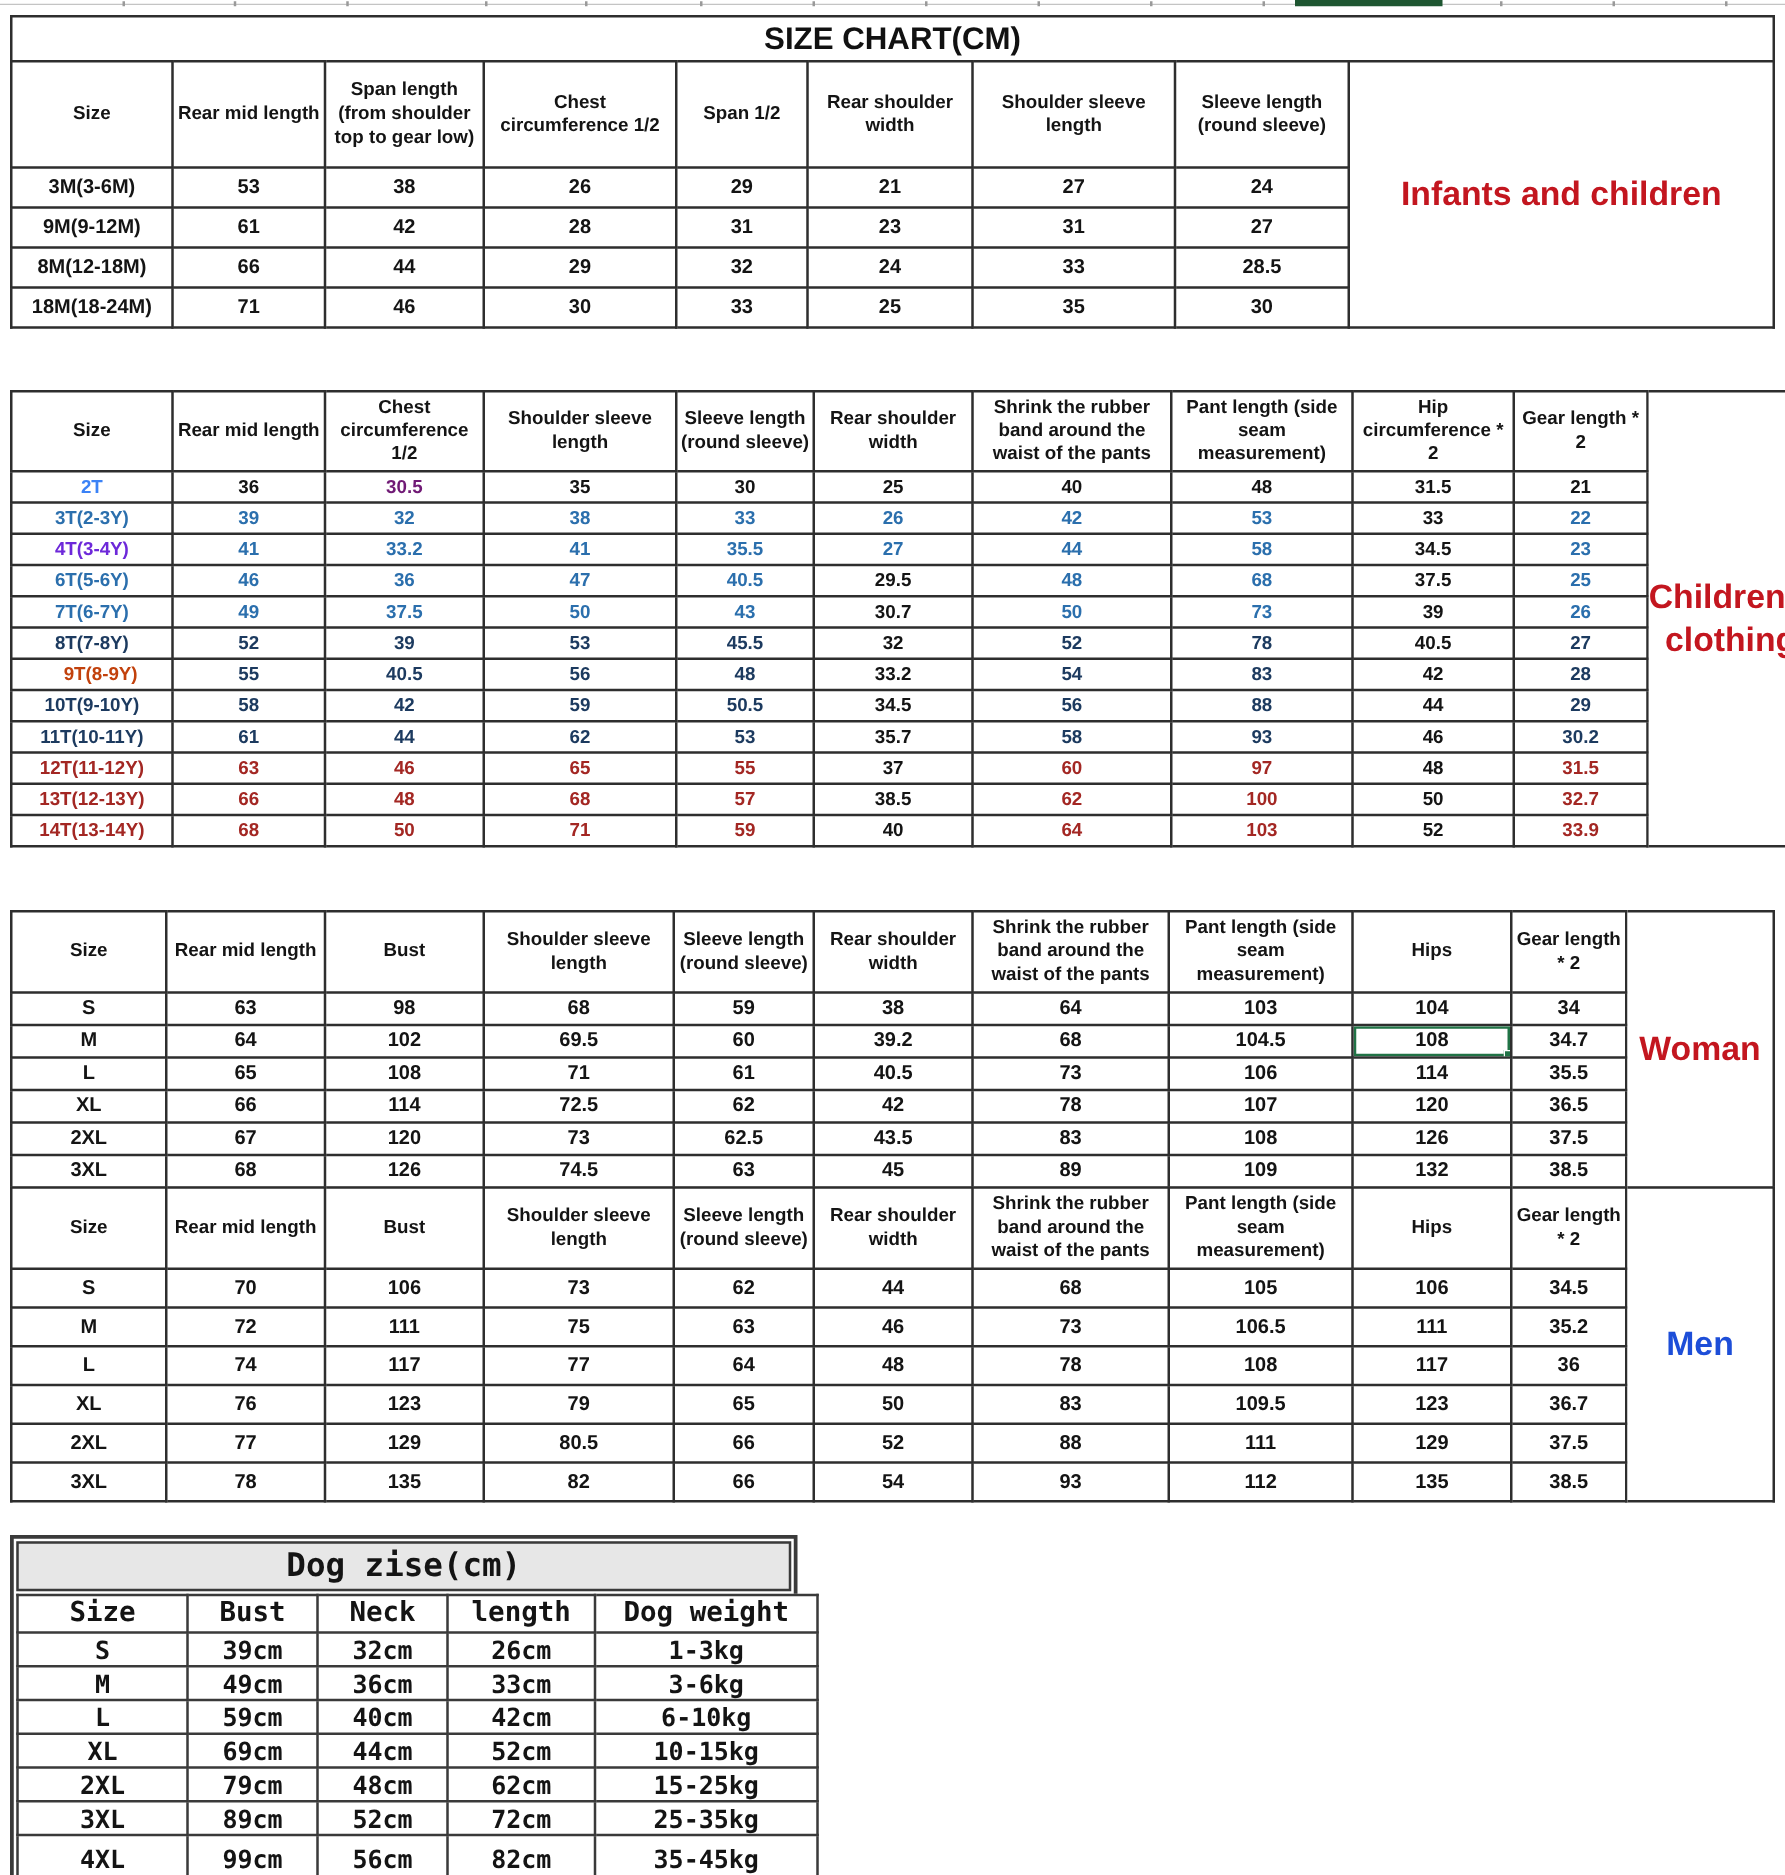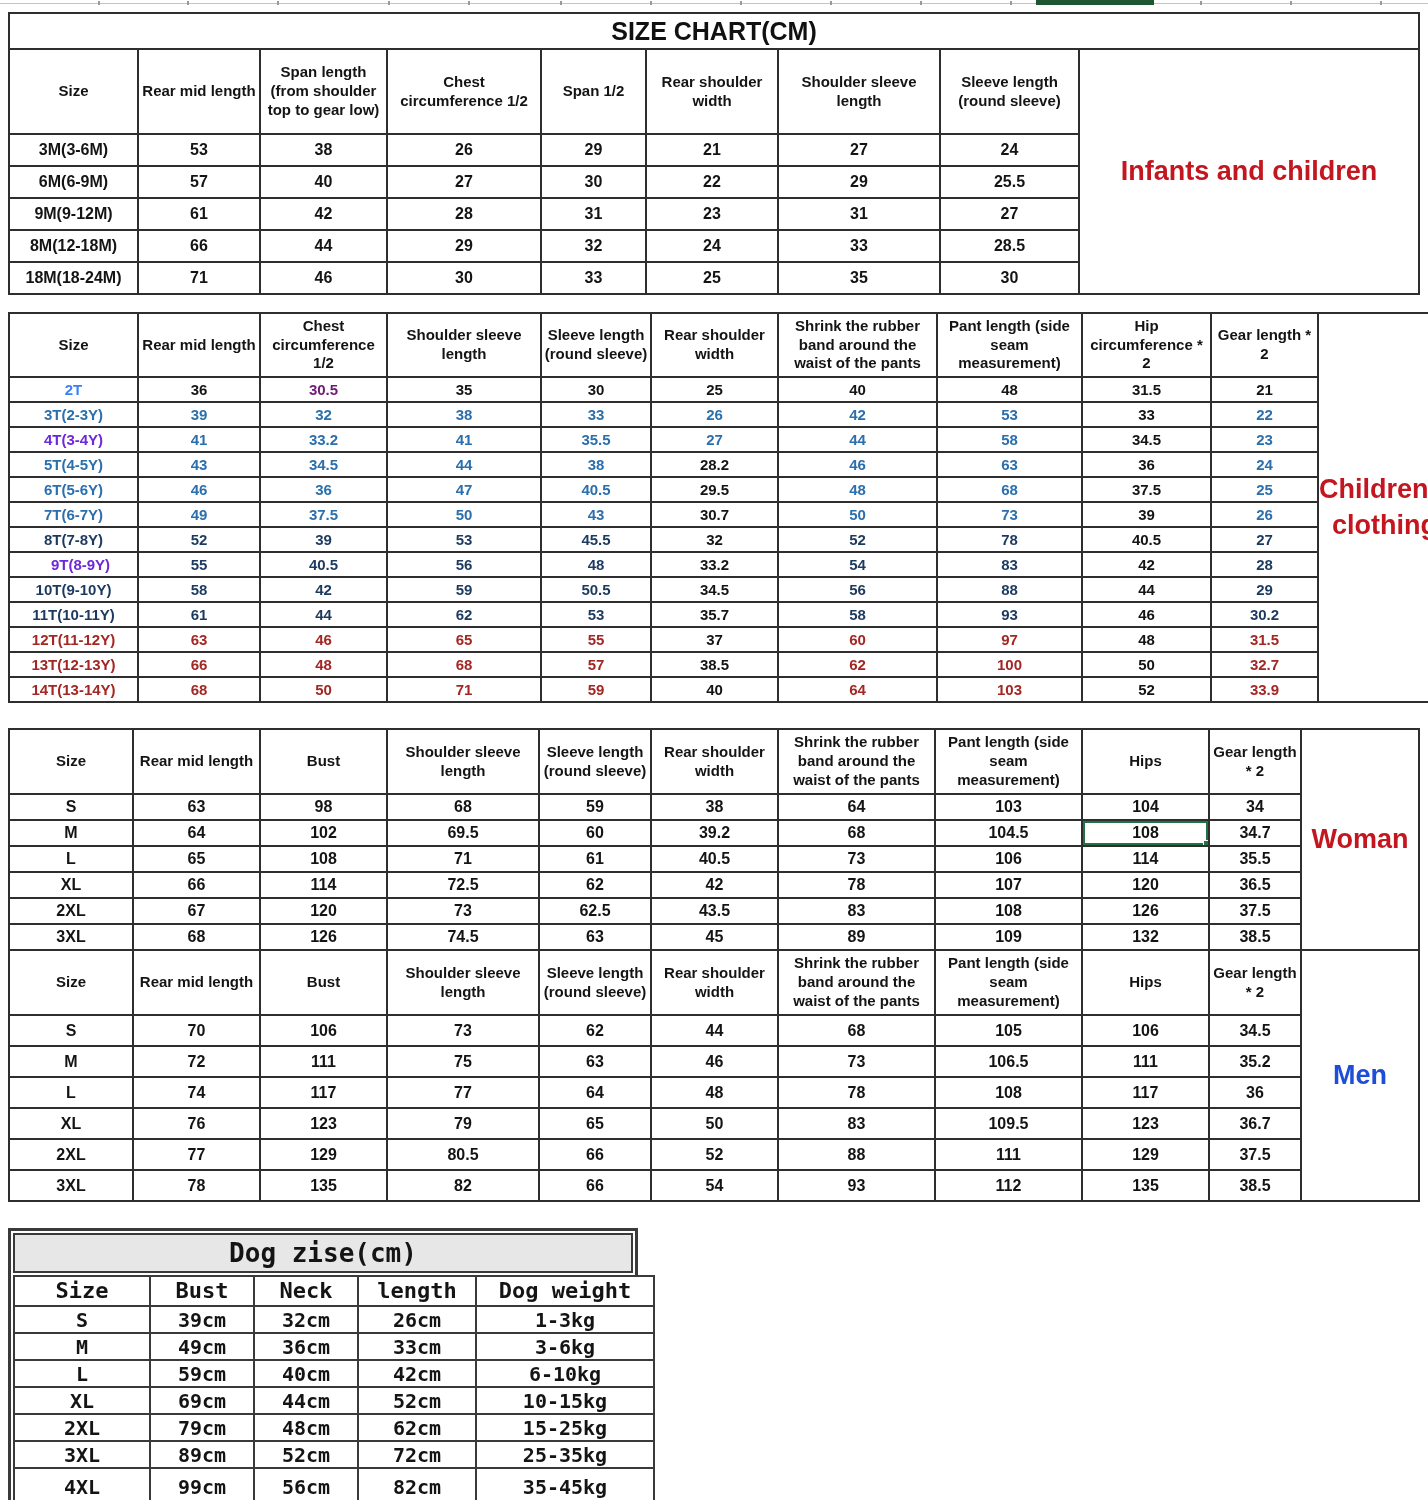--- a/index.html
+++ b/index.html
@@ -118,30 +118,20 @@
               <td>3M(3-6M)</td>
               <td>53</td>
               <td>38</td>
               <td>26</td>
               <td>29</td>
               <td>21</td>
               <td>27</td>
               <td>24</td>
             </tr>
             <tr>
-              <td>6M(6-9M)</td>
-              <td>57</td>
-              <td>40</td>
-              <td>27</td>
-              <td>30</td>
-              <td>22</td>
-              <td>29</td>
-              <td>25.5</td>
-            </tr>
-            <tr>
               <td>9M(9-12M)</td>
               <td>61</td>
               <td>42</td>
               <td>28</td>
               <td>31</td>
               <td>23</td>
               <td>31</td>
               <td>27</td>
             </tr>
             <tr>
@@ -218,32 +208,20 @@
               <td style="color: rgb(43, 111, 173);">33.2</td>
               <td style="color: rgb(43, 111, 173);">41</td>
               <td style="color: rgb(43, 111, 173);">35.5</td>
               <td style="color: rgb(43, 111, 173);">27</td>
               <td style="color: rgb(43, 111, 173);">44</td>
               <td style="color: rgb(43, 111, 173);">58</td>
               <td>34.5</td>
               <td style="color: rgb(43, 111, 173);">23</td>
             </tr>
             <tr>
-              <td style="color: rgb(43, 111, 173);">5T(4-5Y)</td>
-              <td style="color: rgb(43, 111, 173);">43</td>
-              <td style="color: rgb(43, 111, 173);">34.5</td>
-              <td style="color: rgb(43, 111, 173);">44</td>
-              <td style="color: rgb(43, 111, 173);">38</td>
-              <td>28.2</td>
-              <td style="color: rgb(43, 111, 173);">46</td>
-              <td style="color: rgb(43, 111, 173);">63</td>
-              <td>36</td>
-              <td style="color: rgb(43, 111, 173);">24</td>
-            </tr>
-            <tr>
               <td style="color: rgb(43, 111, 173);">6T(5-6Y)</td>
               <td style="color: rgb(43, 111, 173);">46</td>
               <td style="color: rgb(43, 111, 173);">36</td>
               <td style="color: rgb(43, 111, 173);">47</td>
               <td style="color: rgb(43, 111, 173);">40.5</td>
               <td>29.5</td>
               <td style="color: rgb(43, 111, 173);">48</td>
               <td style="color: rgb(43, 111, 173);">68</td>
               <td>37.5</td>
               <td style="color: rgb(43, 111, 173);">25</td>
@@ -266,21 +244,21 @@
               <td style="color: rgb(28, 58, 95);">39</td>
               <td style="color: rgb(28, 58, 95);">53</td>
               <td style="color: rgb(28, 58, 95);">45.5</td>
               <td>32</td>
               <td style="color: rgb(28, 58, 95);">52</td>
               <td style="color: rgb(28, 58, 95);">78</td>
               <td>40.5</td>
               <td style="color: rgb(28, 58, 95);">27</td>
             </tr>
             <tr>
-              <td style="color: #6d28d9; padding-left: 16px;">9T(8-9Y)</td>
+              <td style="color: #c2410c; padding-left: 16px;">9T(8-9Y)</td>
               <td style="color: rgb(28, 58, 95);">55</td>
               <td style="color: rgb(28, 58, 95);">40.5</td>
               <td style="color: rgb(28, 58, 95);">56</td>
               <td style="color: rgb(28, 58, 95);">48</td>
               <td>33.2</td>
               <td style="color: rgb(28, 58, 95);">54</td>
               <td style="color: rgb(28, 58, 95);">83</td>
               <td>42</td>
               <td style="color: rgb(28, 58, 95);">28</td>
             </tr>

